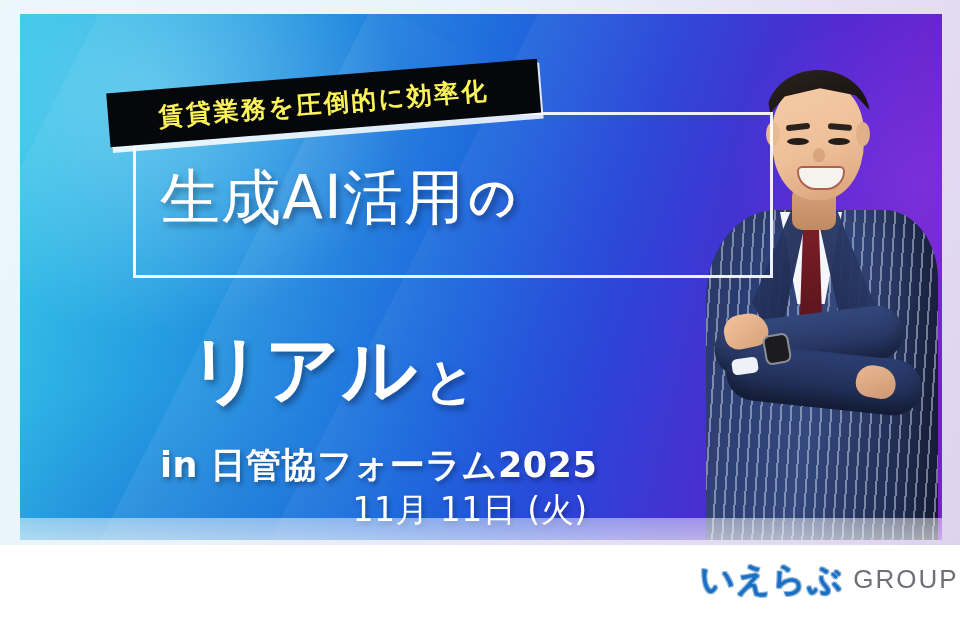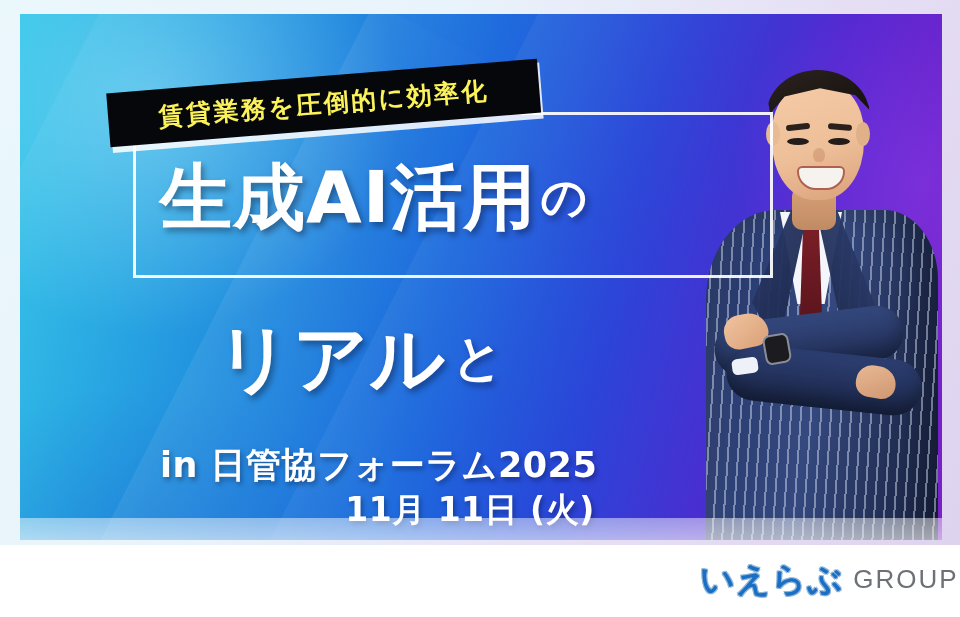--- a/index.html
+++ b/index.html
@@ -336,45 +336,45 @@
     left: 140px;
     top: 131px;
     width: 620px;
     height: 104px;
     display: flex;
     align-items: center;
     white-space: nowrap;
   }
   .h1-main {
     color: #ffffff;
-    font-size: 72px;
-    font-weight: 700;
+    font-size: 60px;
+    font-weight: 400;
     letter-spacing: 1px;
     line-height: 1;
     text-shadow: 3px 4px 6px rgba(0,0,20,0.38);
     font-family: "DejaVu Sans", "Liberation Sans", sans-serif;
   }
   .h1-suffix {
     color: #ffffff;
     font-size: 46px;
     font-weight: 700;
     line-height: 1;
     margin-left: 4px;
     text-shadow: 3px 4px 6px rgba(0,0,20,0.38);
     font-family: "DejaVu Sans", "Liberation Sans", sans-serif;
   }
 
   #headline-2 {
     position: absolute;
-    left: 196px;
+    left: 168px;
     top: 296px;
     width: 560px;
     height: 96px;
     display: flex;
-    align-items: center;
+    align-items: flex-end;
     white-space: nowrap;
   }
   .h2-main {
     color: #ffffff;
     font-size: 74px;
     font-weight: 700;
     letter-spacing: 1px;
     line-height: 1;
     text-shadow: 3px 4px 6px rgba(0,0,20,0.38);
     font-family: "DejaVu Sans", "Liberation Sans", sans-serif;
@@ -405,21 +405,21 @@
     font-family: "DejaVu Sans", "Liberation Sans", sans-serif;
   }
   #event-date {
     position: absolute;
     left: 140px;
     top: 474px;
     width: 620px;
     text-align: center;
     color: #ffffff;
     font-size: 33px;
-    font-weight: 700;
+    font-weight: 400;
     letter-spacing: 0.5px;
     white-space: nowrap;
     text-shadow: 2px 3px 5px rgba(0,0,20,0.35);
     font-family: "DejaVu Sans", "Liberation Sans", sans-serif;
   }
 
   
   #footer-logo {
     position: absolute;
     left: 700px;

